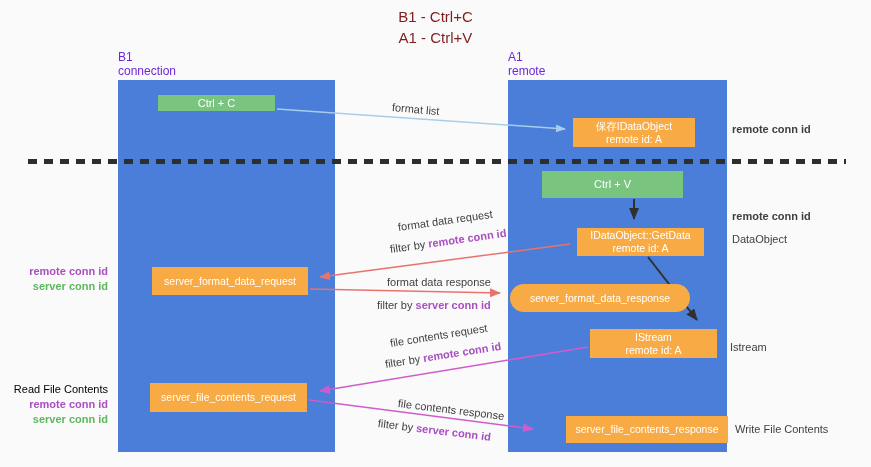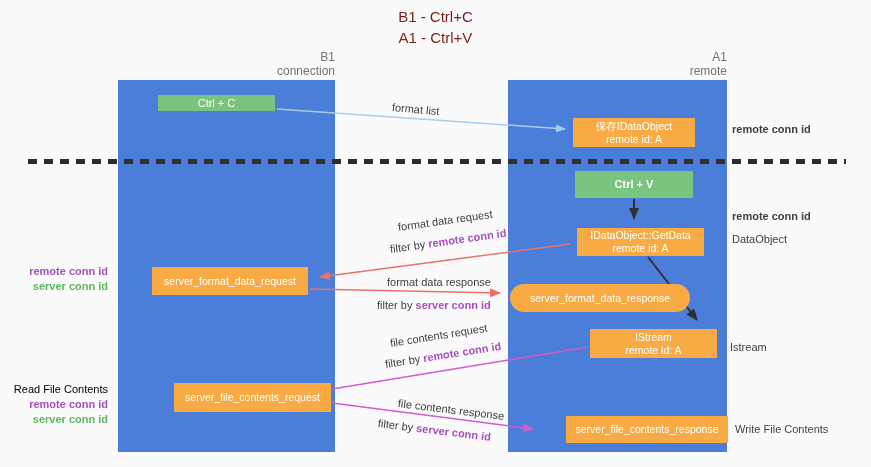--- a/index.html
+++ b/index.html
@@ -6,40 +6,40 @@
   body{font-family:"Liberation Sans", sans-serif; background:#fafafa;}
   #stage{position:relative;width:871px;height:467px;background:#fafafa;overflow:hidden;}
 
   .title{position:absolute;top:6px;left:0;width:871px;text-align:center;
          font-size:15px;color:#7f1d1d;line-height:21px;}
 
   .lane{position:absolute;top:80px;height:372px;background:#4a7ed9;}
   #lane-left{left:118px;width:217px;}
   #lane-right{left:508px;width:219px;}
 
-  .lane-header{position:absolute;top:50px;text-align:right;font-size:12px;color:#737373;line-height:14px;}
+  .lane-header{position:absolute;top:50px;text-align:left;font-size:12px;color:#6d28d9;line-height:14px;}
   #lane-left-header{left:118px;width:217px;}
   #lane-right-header{left:508px;width:219px;}
 
   .dashline{position:absolute;left:28px;top:159px;width:818px;height:5px;
     background:repeating-linear-gradient(90deg,#2e2e2e 0 9px,transparent 9px 16px);}
 
   .box{position:absolute;display:flex;flex-direction:column;align-items:center;justify-content:center;
        color:#fff;font-size:10.5px;line-height:13px;text-align:center;}
   .orange{background:#f8ab45;}
   .green{background:#79c47f;}
 
   #box-ctrlc{left:158px;top:95px;width:117px;height:16px;font-size:11px;}
   #box-save{left:573px;top:118px;width:122px;height:29px;}
-  #box-ctrlv{left:575px;top:171px;width:118px;height:27px;font-size:11px;font-weight:bold;}
+  #box-ctrlv{left:542px;top:171px;width:141px;height:27px;font-size:11px;}
   #box-getdata{left:570px;top:228px;width:127px;height:28px;margin-left:7px;}
   #box-format-req{left:152px;top:267px;width:156px;height:28px;justify-content:center;}
   #box-format-resp{left:510px;top:284px;width:180px;height:28px;border-radius:14px;}
   #box-istream{left:590px;top:329px;width:127px;height:29px;}
-  #box-file-req{left:150px;top:383px;width:157px;height:29px;margin-left:24px;}
+  #box-file-req{left:150px;top:383px;width:157px;height:29px;}
   #box-file-resp{left:543px;top:416px;width:162px;height:27px;margin-left:23px;}
 
   .lbl{position:absolute;font-size:11px;color:#3f3f3f;white-space:nowrap;transform-origin:left center;}
   .purple{color:#a94fc2;font-weight:bold;}
   .greenlbl{color:#5cb85c;font-weight:bold;}
 
   #lbl-format-list{left:392px;top:101px;transform:rotate(5deg);}
   #lbl-fdr{left:398px;top:221px;transform:rotate(-8deg);}
   #lbl-fdr-filter{left:390px;top:243px;transform:rotate(-8deg);}
   #lbl-fdresp{left:387px;top:276px;}

